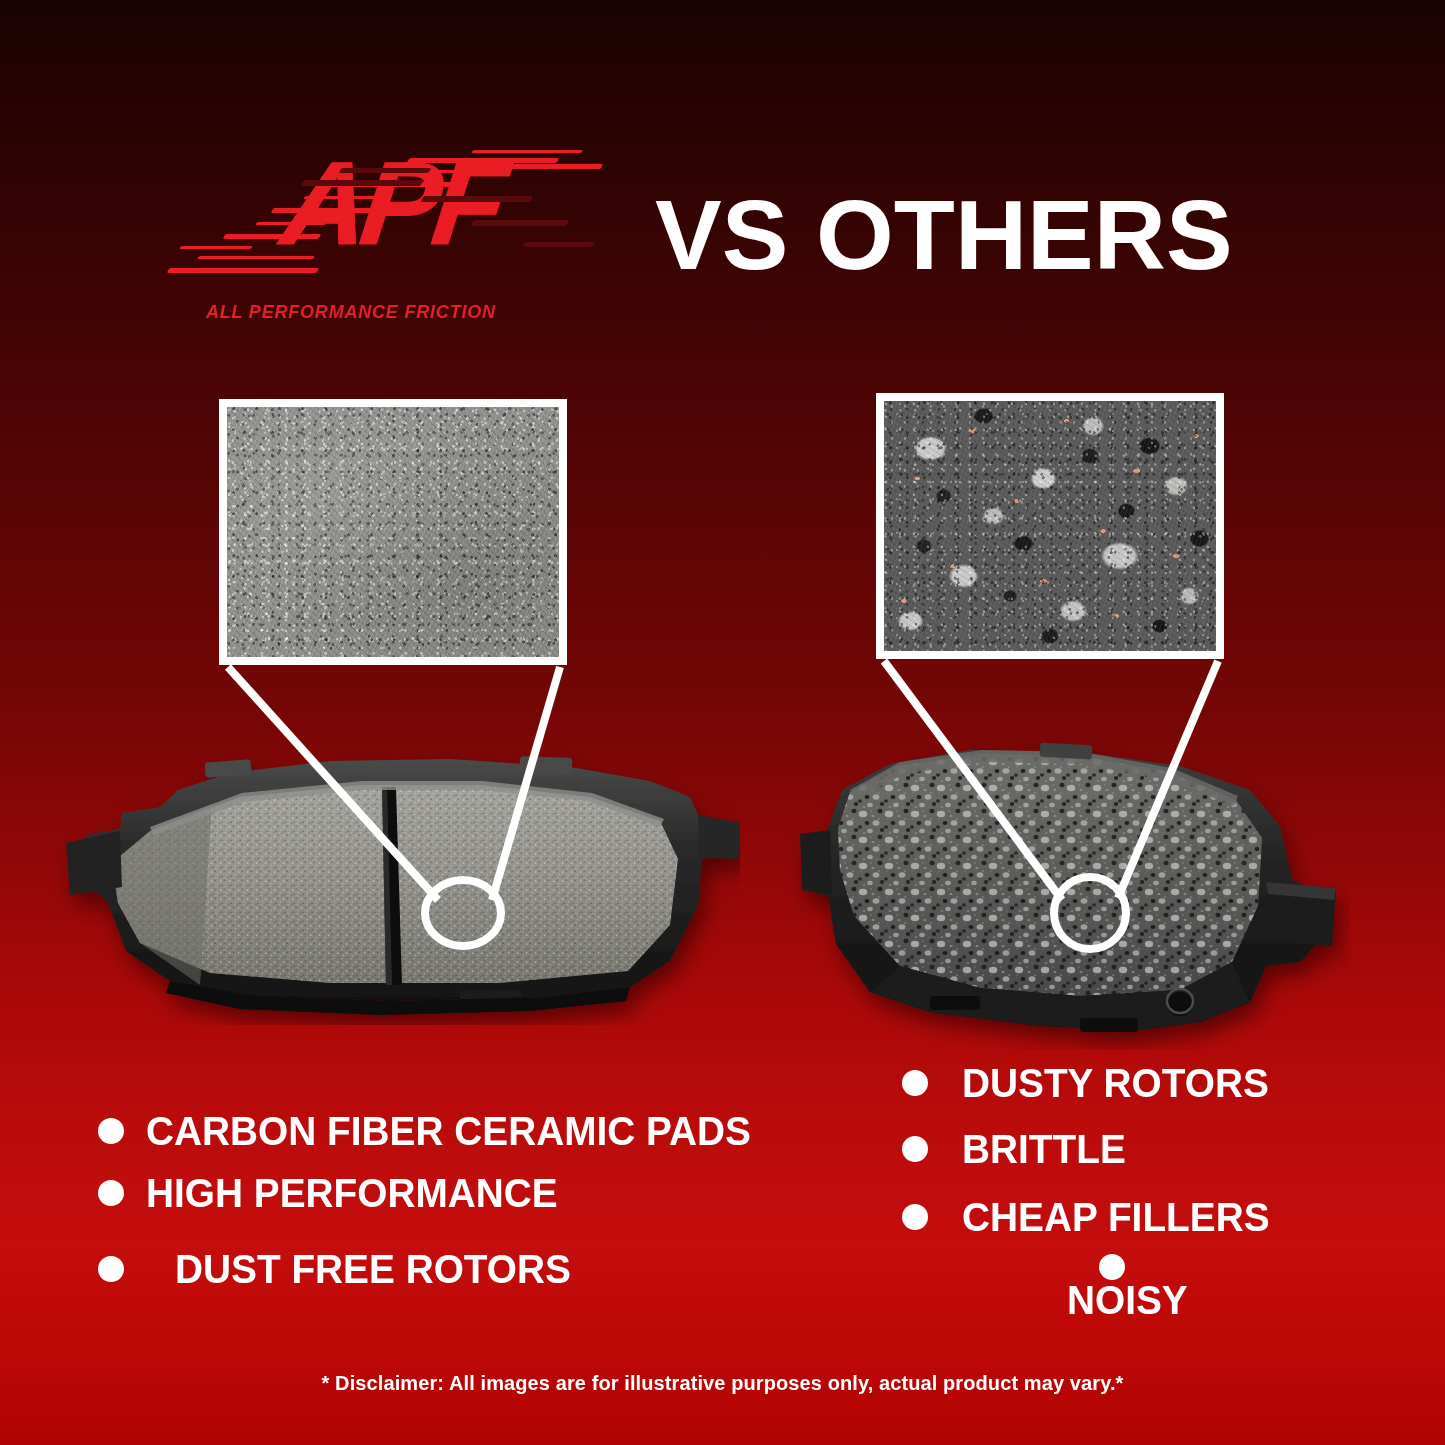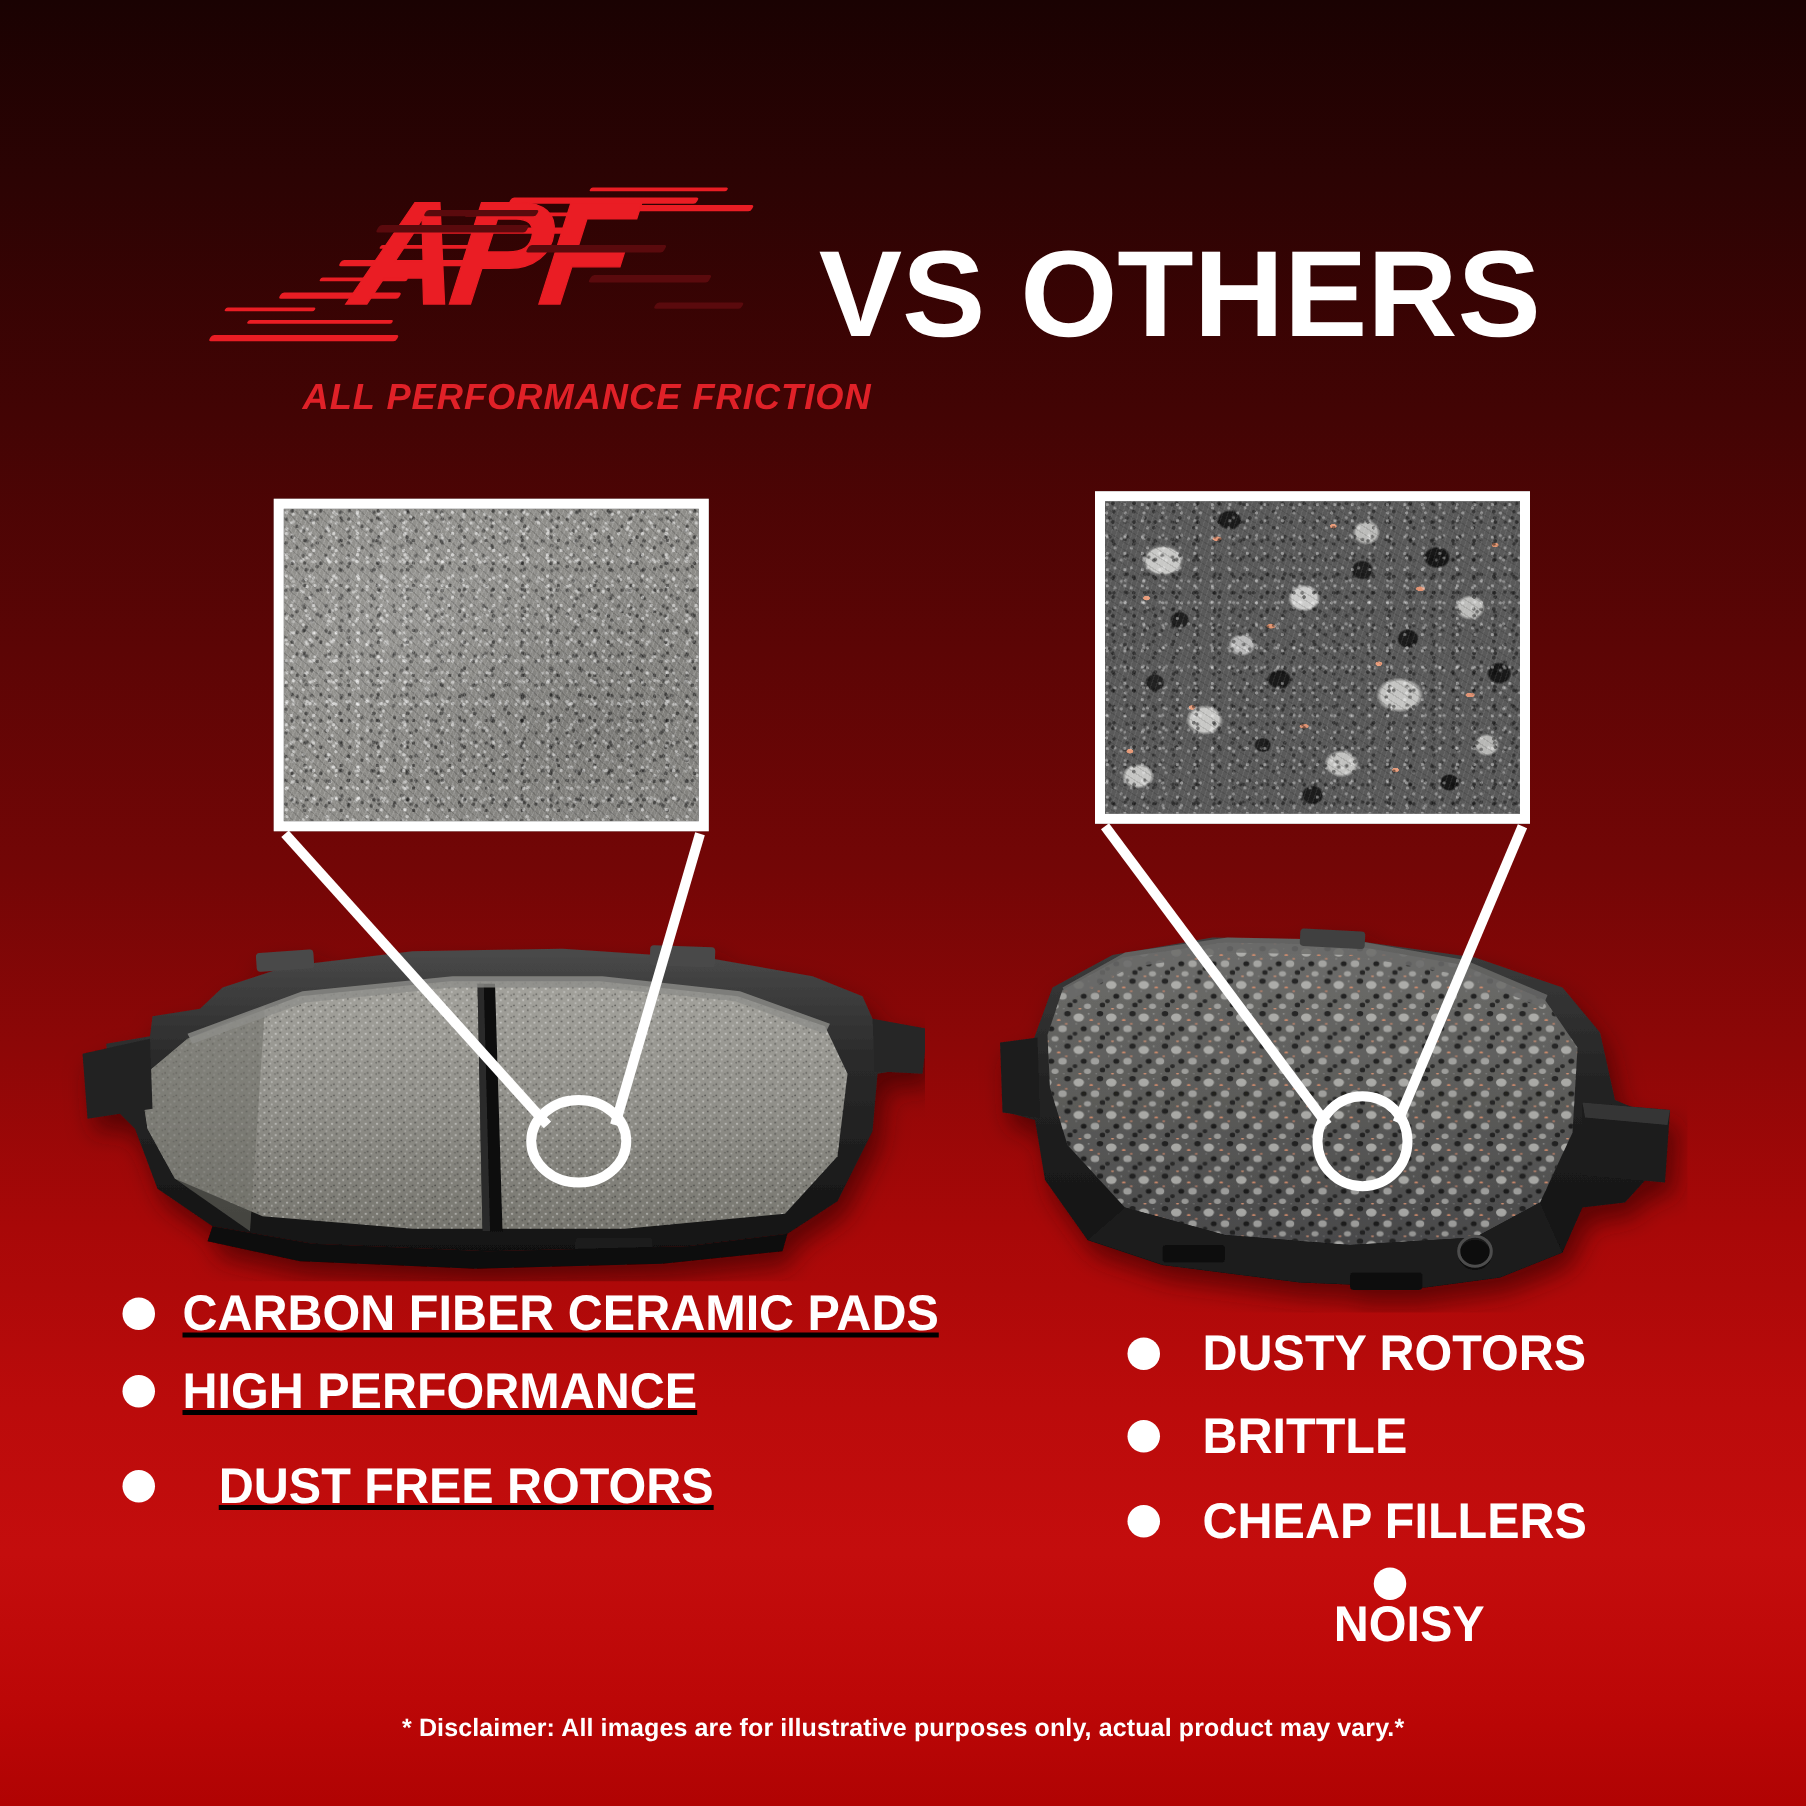--- a/index.html
+++ b/index.html
@@ -45,26 +45,25 @@
   }
   .streak {
     position:absolute; background:#ea1d24; height:5px; border-radius:2px;
     transform:skewX(-28deg);
   }
   .streak.thin { height:3px; }
   .streak.dark { background:#5a0a0d; }
 
   .tagline {
     position:absolute; left:34px; top:152px;
-    font-size:29px; font-weight:bold; font-style:italic;
+    font-size:18px; font-weight:bold; font-style:italic;
     letter-spacing:0.8px;
     color:#e02128;
     white-space:nowrap;
     font-family:"Liberation Sans", sans-serif;
-    margin-left:36px;
   }
 
   .vs-title {
     position:absolute; left:655px; top:186px;
     font-size:98px; font-weight:bold;
     color:#ffffff; letter-spacing:0px;
     line-height:1; white-space:nowrap;
     font-family:"Liberation Sans", sans-serif;
     transform:scaleX(1.02);
     transform-origin:left center;
@@ -184,21 +183,21 @@
   
   #callouts { position:absolute; left:0; top:0; width:1445px; height:1445px; }
 
   
   .pad { position:absolute; }
   #pad-good { left:30px; top:735px; width:710px; height:290px; }
   #pad-bad  { left:780px; top:730px; width:570px; height:320px; }
 
   
   .list { position:absolute; }
-  #list-good { left:98px; top:1020px; width:720px;text-decoration:underline; }
+  #list-good { left:98px; top:1100px; width:720px; }
   #list-bad  { left:902px; top:1052px; width:420px; }
 
   .row { display:flex; align-items:center; }
   #list-good .row { height:62px; }
   #list-bad .row  { height:62px; }
 
   .dot {
     width:26px; height:26px; border-radius:50%;
     background:#ffffff; flex:0 0 26px;
   }

